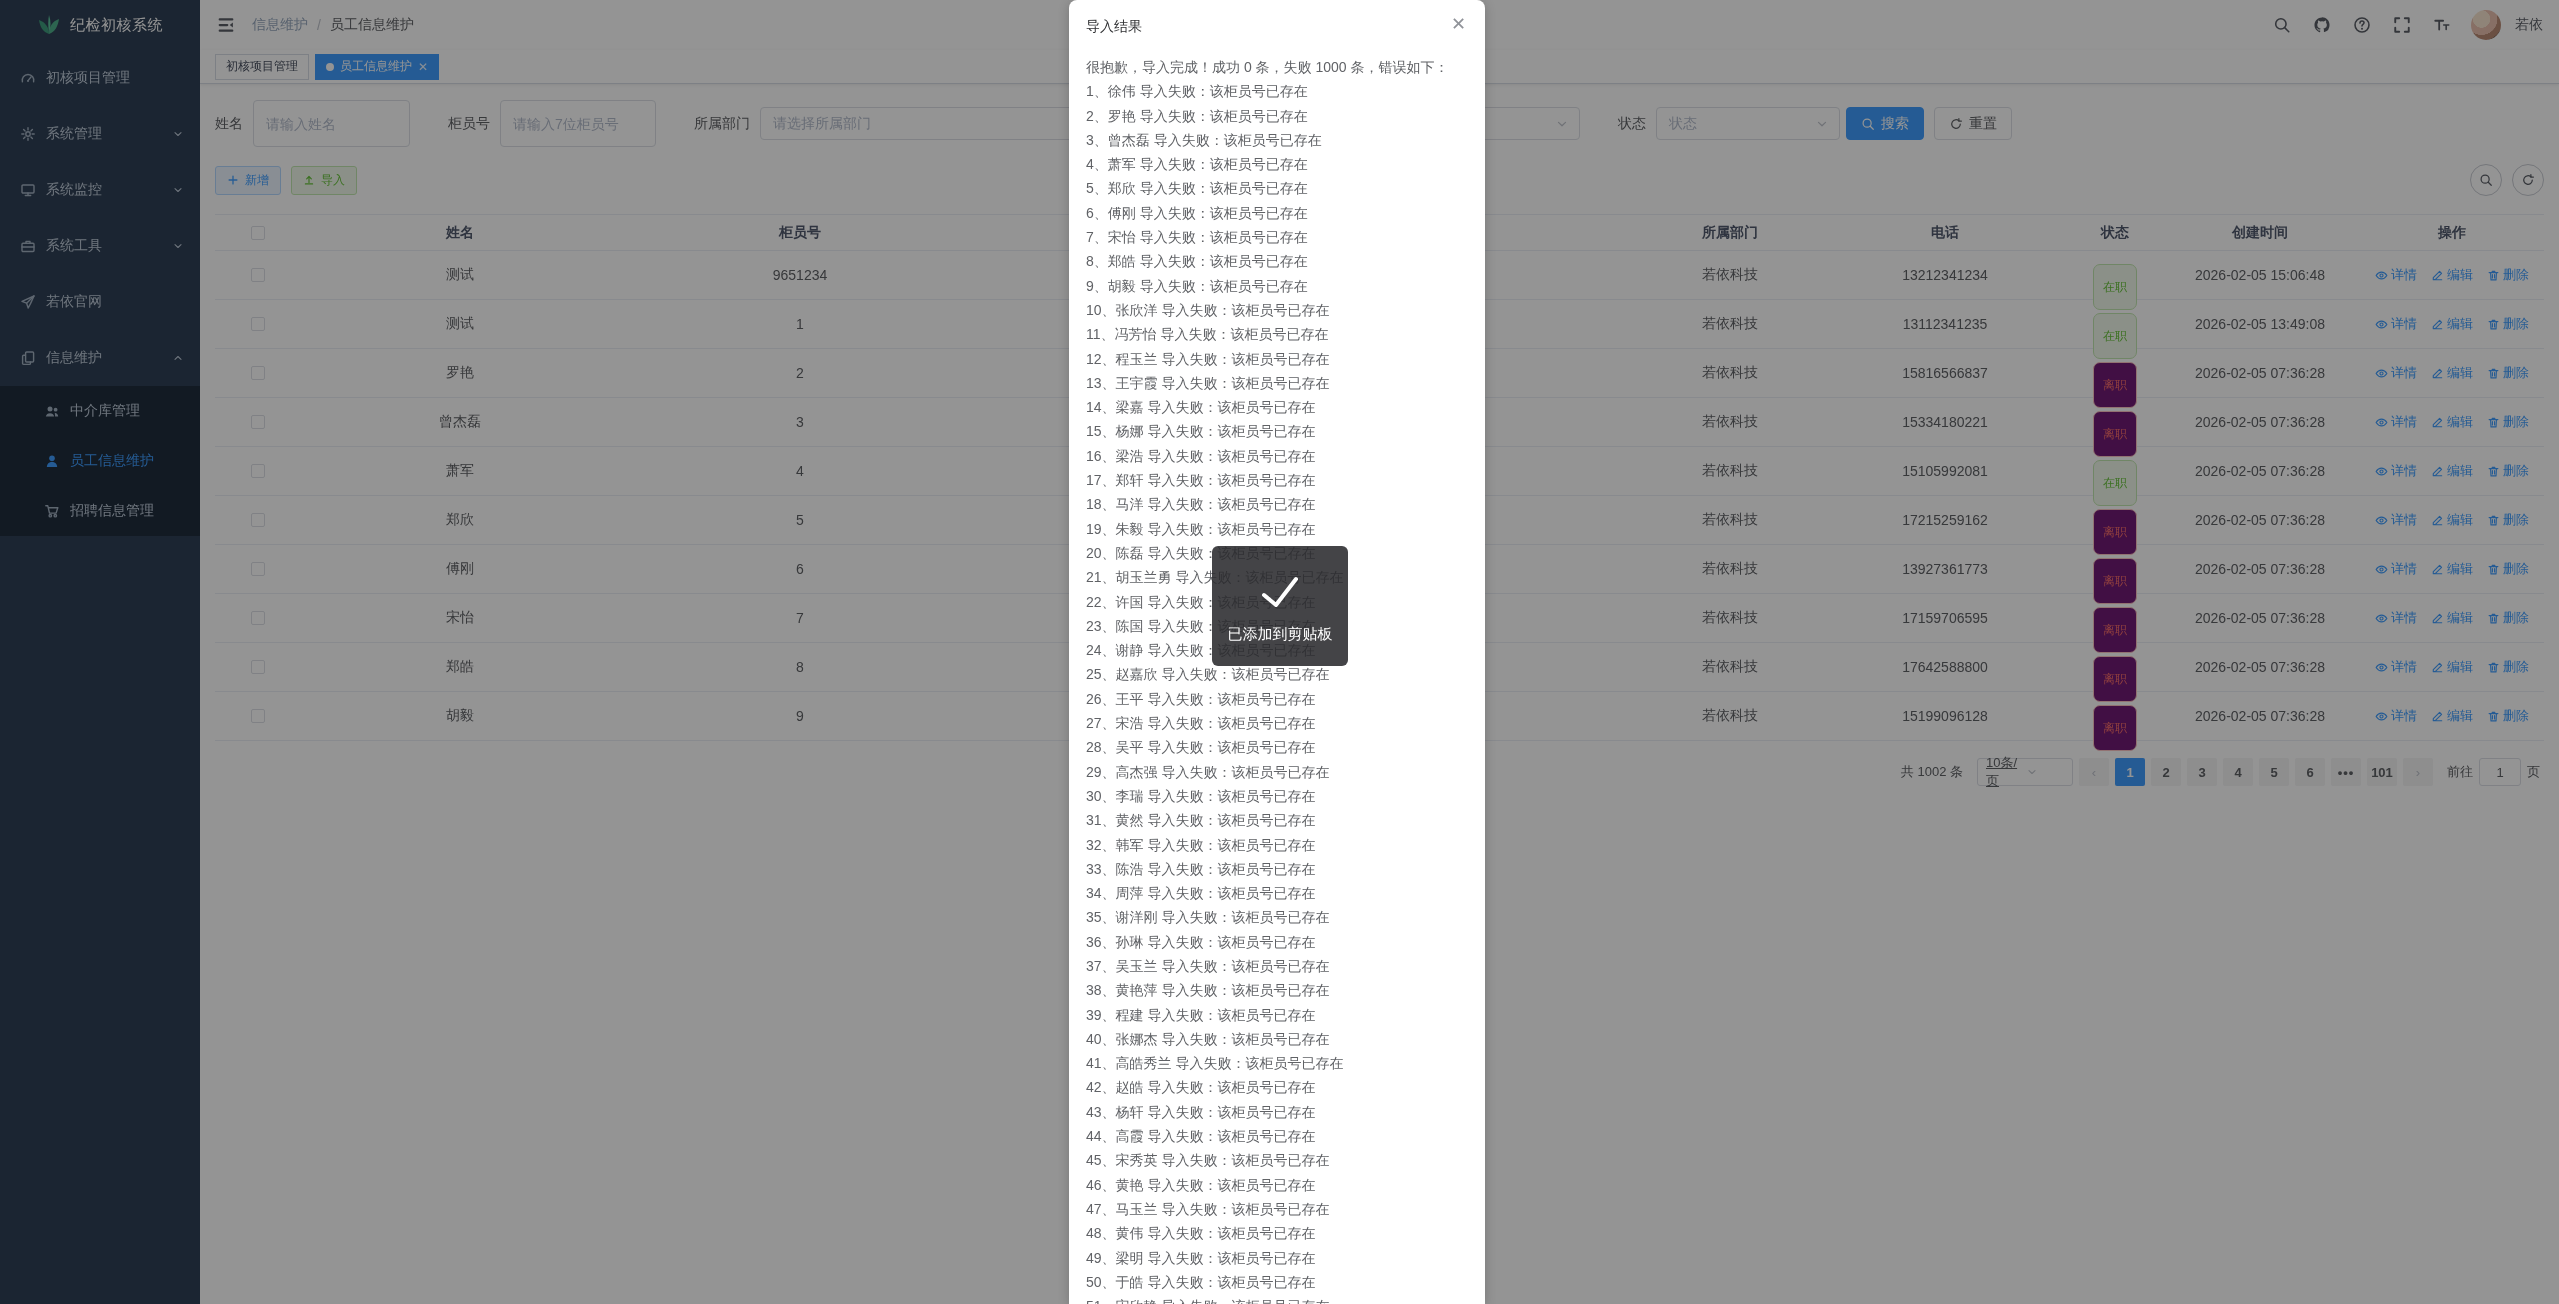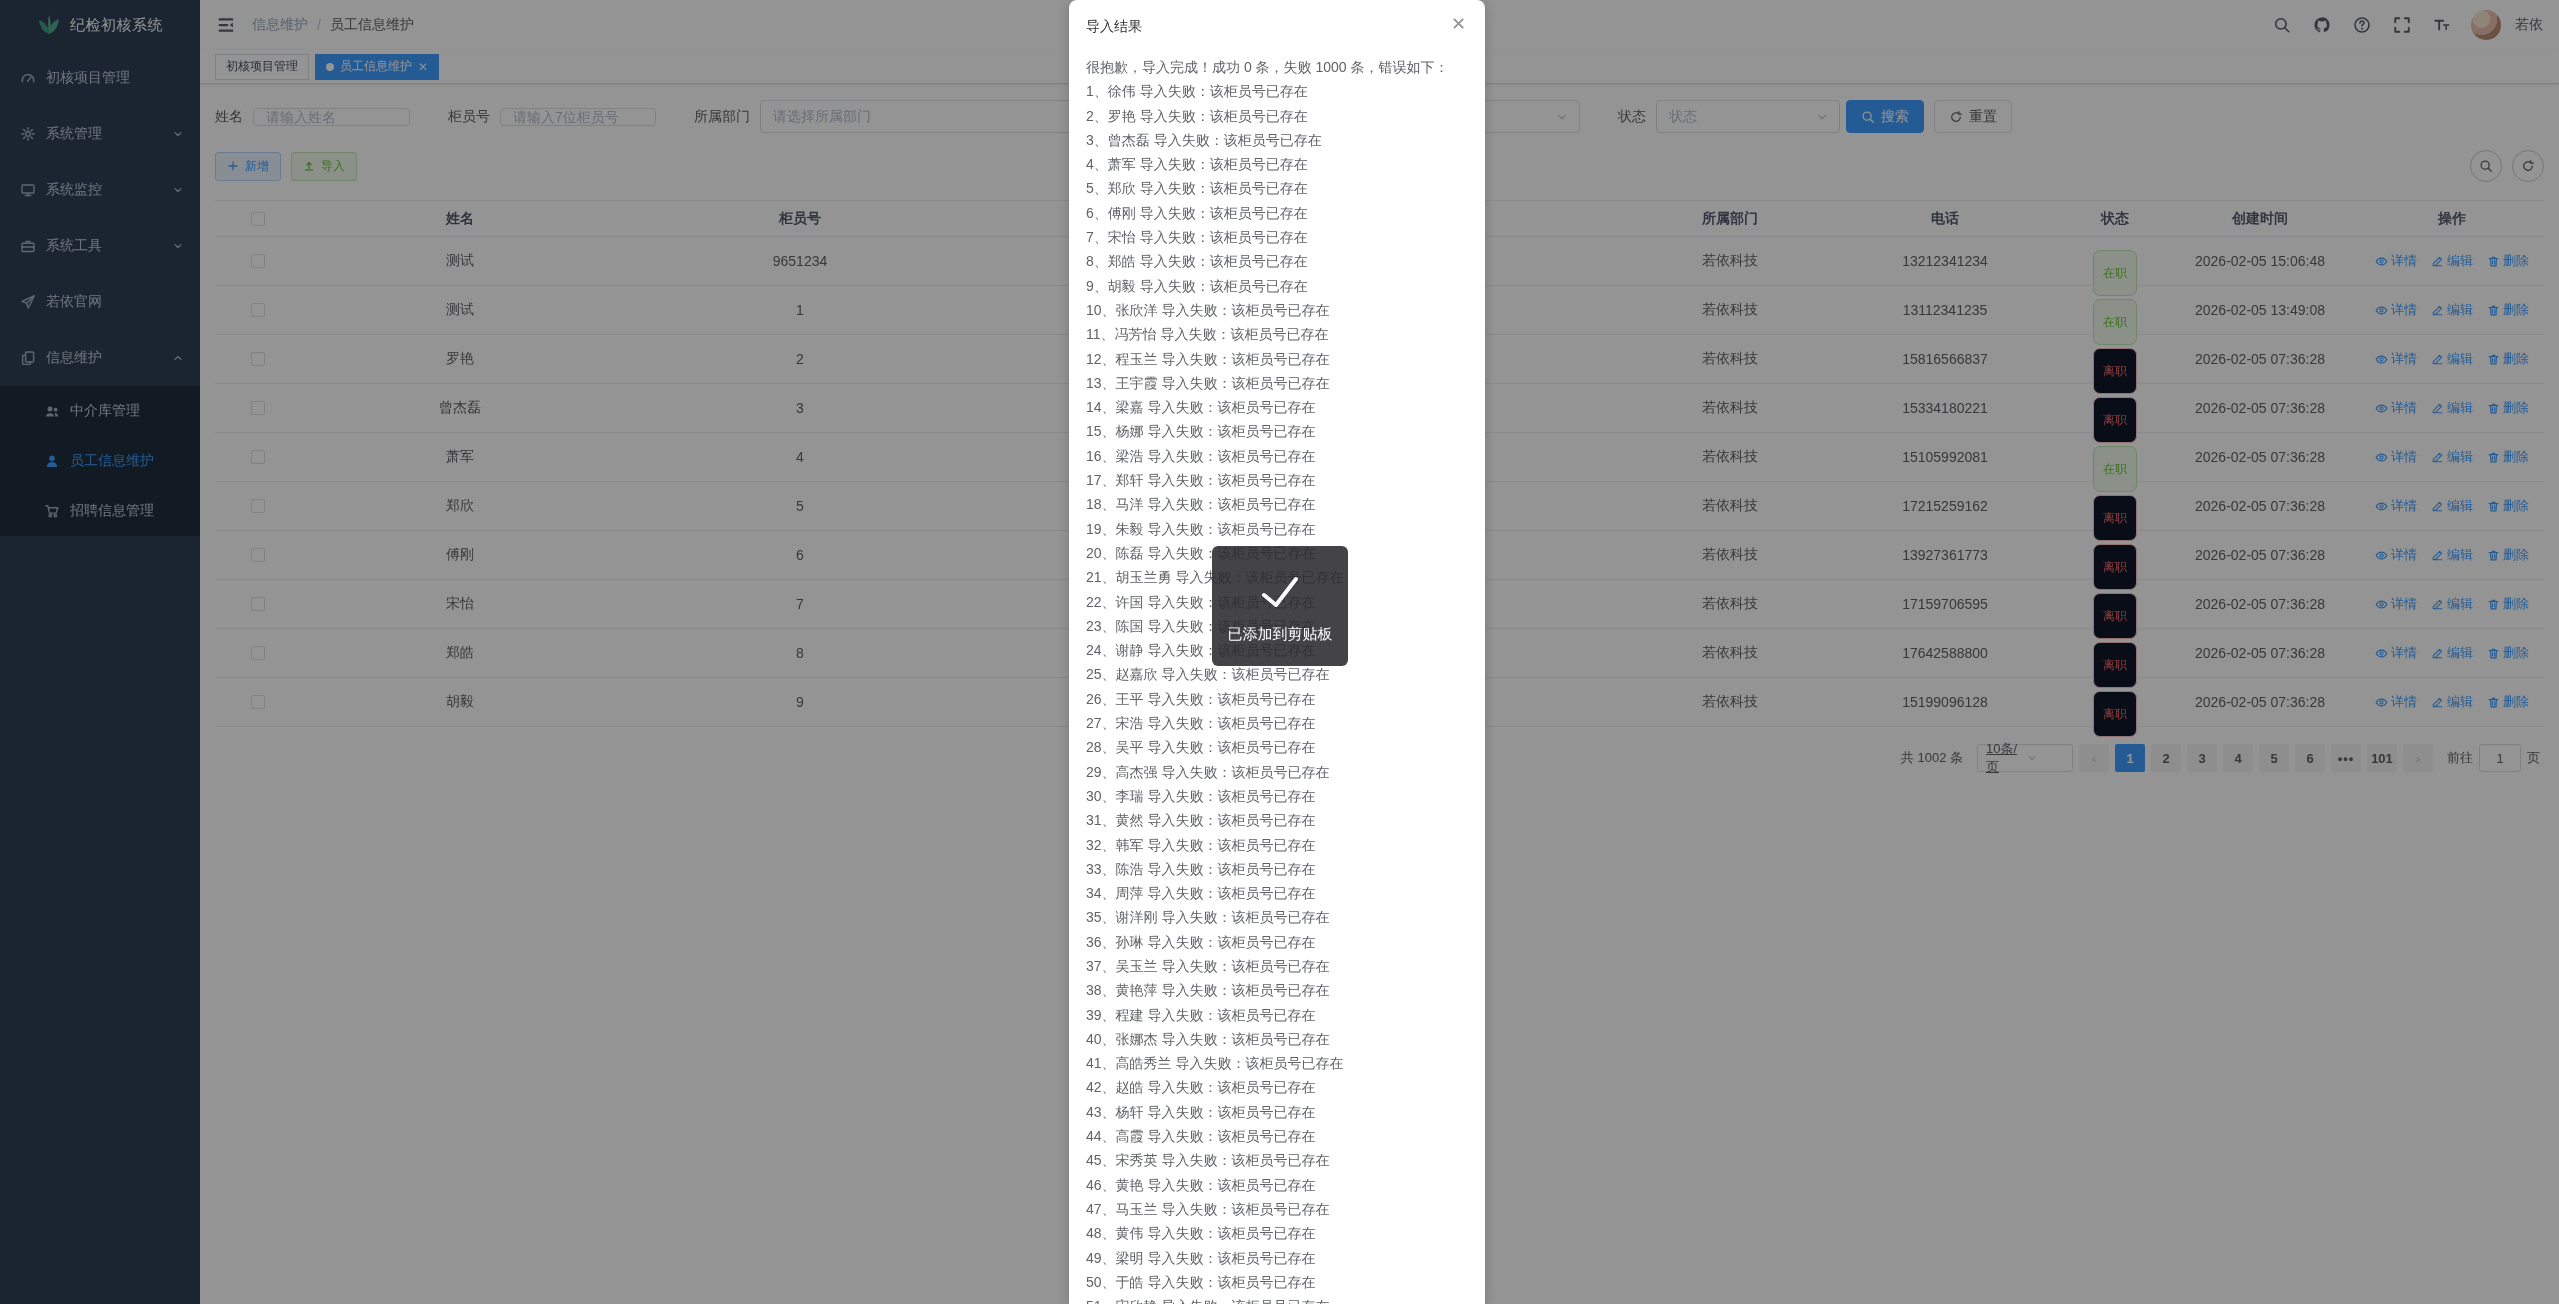--- a/index.html
+++ b/index.html
@@ -43,21 +43,21 @@
     border:1px solid #d8dce5; color:#495060; background:#fff; cursor:pointer; gap:6px; }
   .tag-tab.active { background:#409eff; border-color:#409eff; color:#fff; }
   .tag-dot { width:8px; height:8px; border-radius:50%; background:#fff; }
   .tag-close { font-size:12px; line-height:1; opacity:.9; cursor:pointer; }
 
   .content { position:relative; padding:16px 15px 0 15px; }
 
   
   .filter-row { display:flex; align-items:center; }
   .f-label { font-size:14px; color:#606266; margin-right:10px; white-space:nowrap; }
-  .f-input { height:18px; border:1px solid #dcdfe6; border-radius:4px; background:#fff;
+  .f-input { height:47px; border:1px solid #dcdfe6; border-radius:4px; background:#fff;
     font-size:14px; color:#606266; padding:0 12px; outline:none; }
   .f-input::placeholder { color:#b4bccc; }
   .f-select { height:33px; border:1px solid #dcdfe6; border-radius:4px; background:#fff;
     display:flex; align-items:center; padding:0 10px 0 12px; cursor:pointer; }
   .f-select .sel-ph { font-size:14px; color:#b4bccc; flex:1; }
   .f-select .sel-arrow { width:14px; height:14px; color:#c0c4cc; }
   .gap-lg { margin-left:38px; }
   .btn { display:inline-flex; align-items:center; justify-content:center; gap:6px; cursor:pointer;
     border-radius:4px; font-size:14px; border:1px solid transparent; white-space:nowrap; }
   .btn-search { height:33px; padding:0 14px; background:#409eff; border-color:#409eff; color:#fff; margin-left:6px; }
@@ -86,21 +86,21 @@
   .c-id { width:360px; }
   .c-fill { flex:1; }
   .c-dept { width:180px; }
   .c-phone { width:250px; }
   .c-status { width:90px; }
   .c-time { width:200px; }
   .c-actions { width:184px; gap:14px; }
   .checkbox { width:14px; height:14px; border:1px solid #dcdfe6; border-radius:2px; background:#fff; cursor:pointer; }
   .badge { font-size:12px; padding:14px 9px; border-radius:7px; border:1px solid; line-height:16px;margin-top:24px; }
   .badge.green { color:#67c23a; background:#f0f9eb; border-color:#c2e7b0; }
-  .badge.red { color:#f56c6c; background:#0f172a; border-color:#fbc4c4; }
+  .badge.red { color:#f56c6c; background:#701a75; border-color:#fbc4c4; }
   .act-link { display:inline-flex; align-items:center; gap:3px; color:#409eff; font-size:13px; cursor:pointer; }
   .act-link svg { width:13px; height:13px; }
 
   
   .pager { margin-top:17px; display:flex; align-items:center; justify-content:flex-end; gap:6px;
     font-size:13px; color:#606266; padding-right:4px; }
   .pager .total { margin-right:8px; }
   .size-select { width:96px; height:28px; border:1px solid #dcdfe6; border-radius:3px; display:flex;
     align-items:center; padding:0 6px 0 8px; cursor:pointer; background:#fff; }
   .size-select span { flex:1; font-size:13px; color:#606266;text-decoration:underline; }

